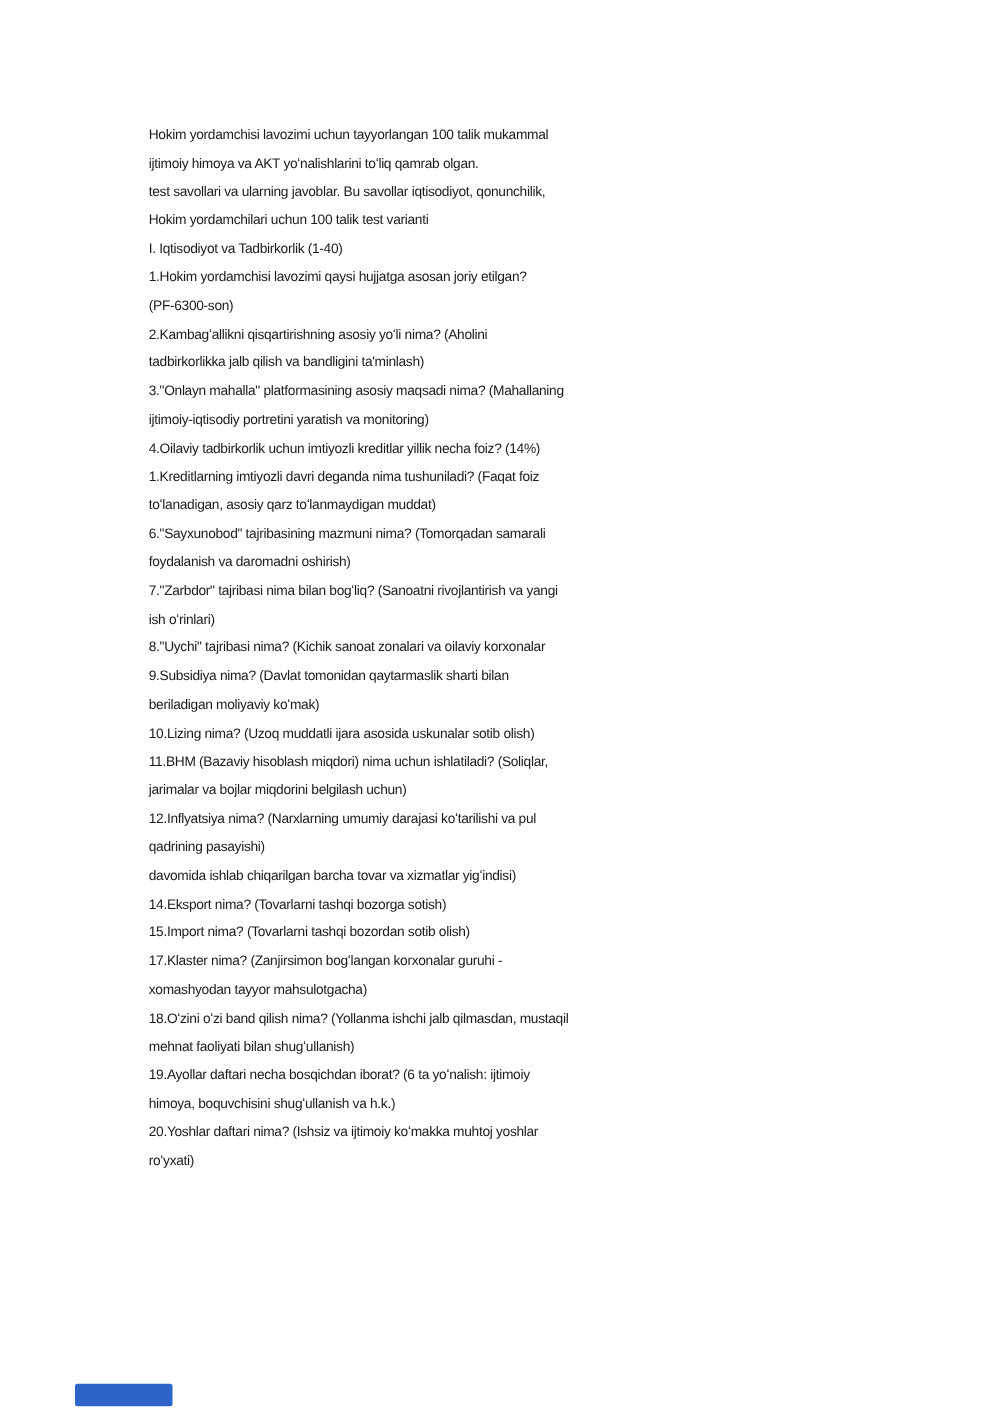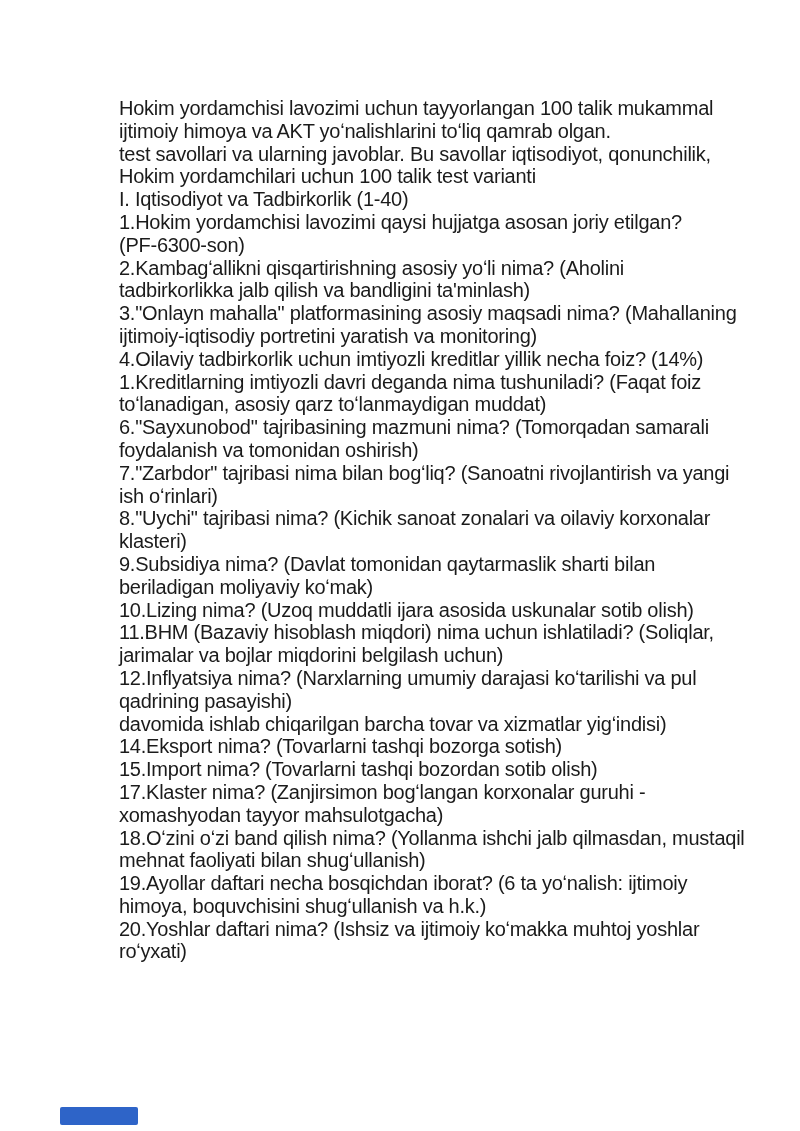--- a/index.html
+++ b/index.html
@@ -19,21 +19,21 @@
     inset: 0;
     background: #ffffff;
   }
   .text-block {
     position: absolute;
     left: 119px;
     top: 97px;
     width: 578px;
   }
   .text-line {
-    font-size: 20px;
+    font-size: 11px;
     line-height: 22.8px;
     height: 22.8px;
     white-space: nowrap;
     color: #1b1b1b;
     letter-spacing: -0.25px;
   }
   .accent-bar {
     position: absolute;
     left: 60px;
     top: 1107px;
@@ -56,25 +56,24 @@
     <div class="text-line">1.Hokim yordamchisi lavozimi qaysi hujjatga asosan joriy etilgan?</div>
     <div class="text-line">(PF-6300-son)</div>
     <div class="text-line">2.Kambagʻallikni qisqartirishning asosiy yoʻli nima? (Aholini</div>
     <div class="text-line">tadbirkorlikka jalb qilish va bandligini ta'minlash)</div>
     <div class="text-line">3."Onlayn mahalla" platformasining asosiy maqsadi nima? (Mahallaning</div>
     <div class="text-line">ijtimoiy-iqtisodiy portretini yaratish va monitoring)</div>
     <div class="text-line">4.Oilaviy tadbirkorlik uchun imtiyozli kreditlar yillik necha foiz? (14%)</div>
     <div class="text-line">1.Kreditlarning imtiyozli davri deganda nima tushuniladi? (Faqat foiz</div>
     <div class="text-line">toʻlanadigan, asosiy qarz toʻlanmaydigan muddat)</div>
     <div class="text-line">6."Sayxunobod" tajribasining mazmuni nima? (Tomorqadan samarali</div>
-    <div class="text-line">foydalanish va tomonidan oshirish)</div>
+    <div class="text-line">foydalanish va daromadni oshirish)</div>
     <div class="text-line">7."Zarbdor" tajribasi nima bilan bogʻliq? (Sanoatni rivojlantirish va yangi</div>
     <div class="text-line">ish oʻrinlari)</div>
     <div class="text-line">8."Uychi" tajribasi nima? (Kichik sanoat zonalari va oilaviy korxonalar</div>
-    <div class="text-line">klasteri)</div>
     <div class="text-line">9.Subsidiya nima? (Davlat tomonidan qaytarmaslik sharti bilan</div>
     <div class="text-line">beriladigan moliyaviy koʻmak)</div>
     <div class="text-line">10.Lizing nima? (Uzoq muddatli ijara asosida uskunalar sotib olish)</div>
     <div class="text-line">11.BHM (Bazaviy hisoblash miqdori) nima uchun ishlatiladi? (Soliqlar,</div>
     <div class="text-line">jarimalar va bojlar miqdorini belgilash uchun)</div>
     <div class="text-line">12.Inflyatsiya nima? (Narxlarning umumiy darajasi koʻtarilishi va pul</div>
     <div class="text-line">qadrining pasayishi)</div>
     <div class="text-line">davomida ishlab chiqarilgan barcha tovar va xizmatlar yigʻindisi)</div>
     <div class="text-line">14.Eksport nima? (Tovarlarni tashqi bozorga sotish)</div>
     <div class="text-line">15.Import nima? (Tovarlarni tashqi bozordan sotib olish)</div>

